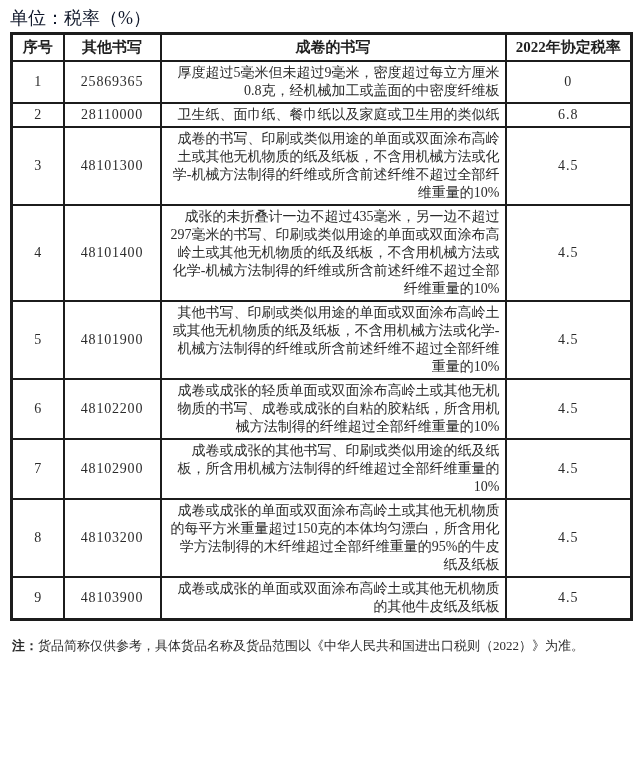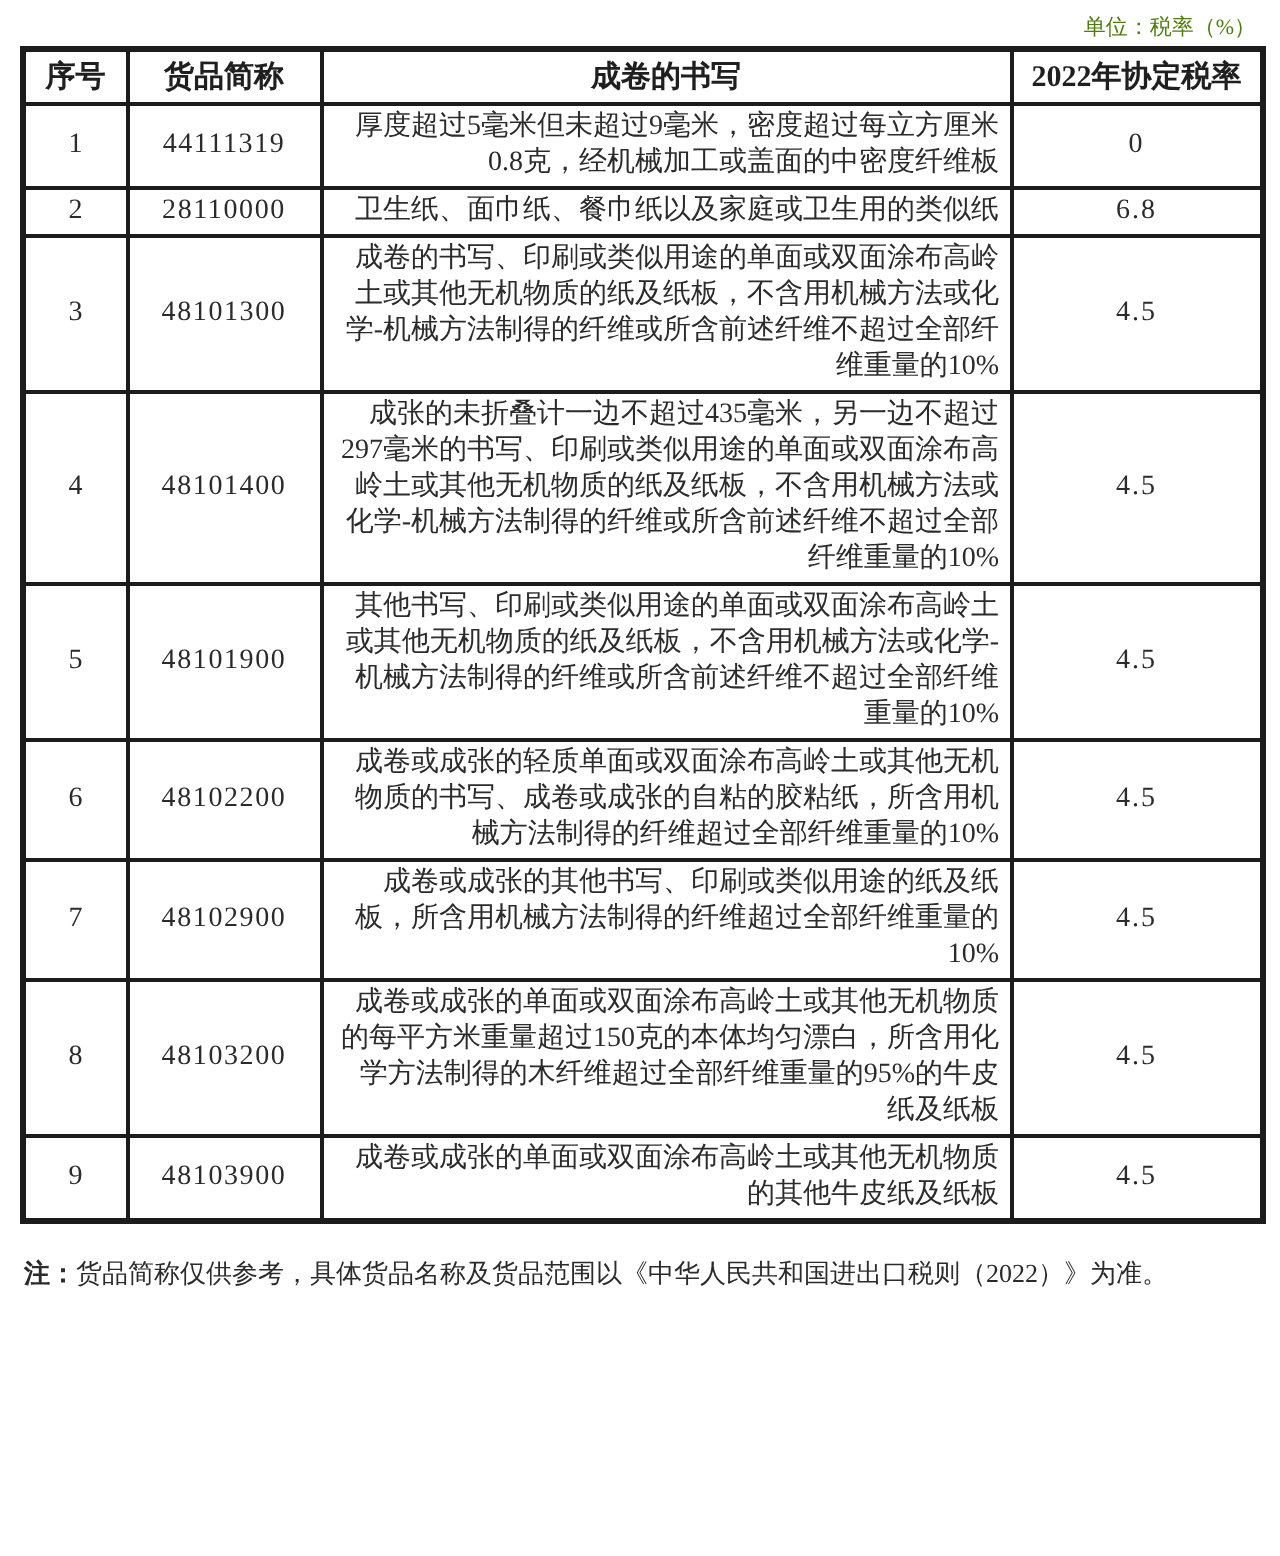--- a/index.html
+++ b/index.html
@@ -23,24 +23,23 @@
     text-align: center;
     margin: 4px 0 16px 0;
     letter-spacing: 0.5px;
     color: #262626;
   }
   .title sup {
     font-size: 10px;
     vertical-align: super;
   }
   .unit-line {
-    text-align: right;
-    font-size: 11px;
+    font-size: 18px;
     margin: 0 2px 2px 0;
-    color: #4d7c0f;
+    color: #0f172a;
   }
   table.tariff {
     width: 620px;
     border-collapse: collapse;
     table-layout: fixed;
     border: 3px solid #1c1c1c;
   }
   table.tariff th,
   table.tariff td {
     border: 2px solid #1c1c1c;
@@ -97,29 +96,29 @@
   <table class="tariff">
     <colgroup>
       <col class="col-seq">
       <col class="col-code">
       <col class="col-desc">
       <col class="col-rate">
     </colgroup>
     <thead>
       <tr>
         <th>序号</th>
-        <th>货品简称</th>
+        <th>其他书写</th>
         <th>成卷的书写</th>
         <th>2022年协定税率</th>
       </tr>
     </thead>
     <tbody>
         <tr>
           <td class="c-seq">1</td>
-          <td class="c-code">44111319</td>
+          <td class="c-code">25869365</td>
           <td class="c-desc">厚度超过5毫米但未超过9毫米，密度超过每立方厘米0.8克，经机械加工或盖面的中密度纤维板</td>
           <td class="c-rate">0</td>
         </tr>
         <tr>
           <td class="c-seq">2</td>
           <td class="c-code">28110000</td>
           <td class="c-desc">卫生纸、面巾纸、餐巾纸以及家庭或卫生用的类似纸</td>
           <td class="c-rate">6.8</td>
         </tr>
         <tr>

